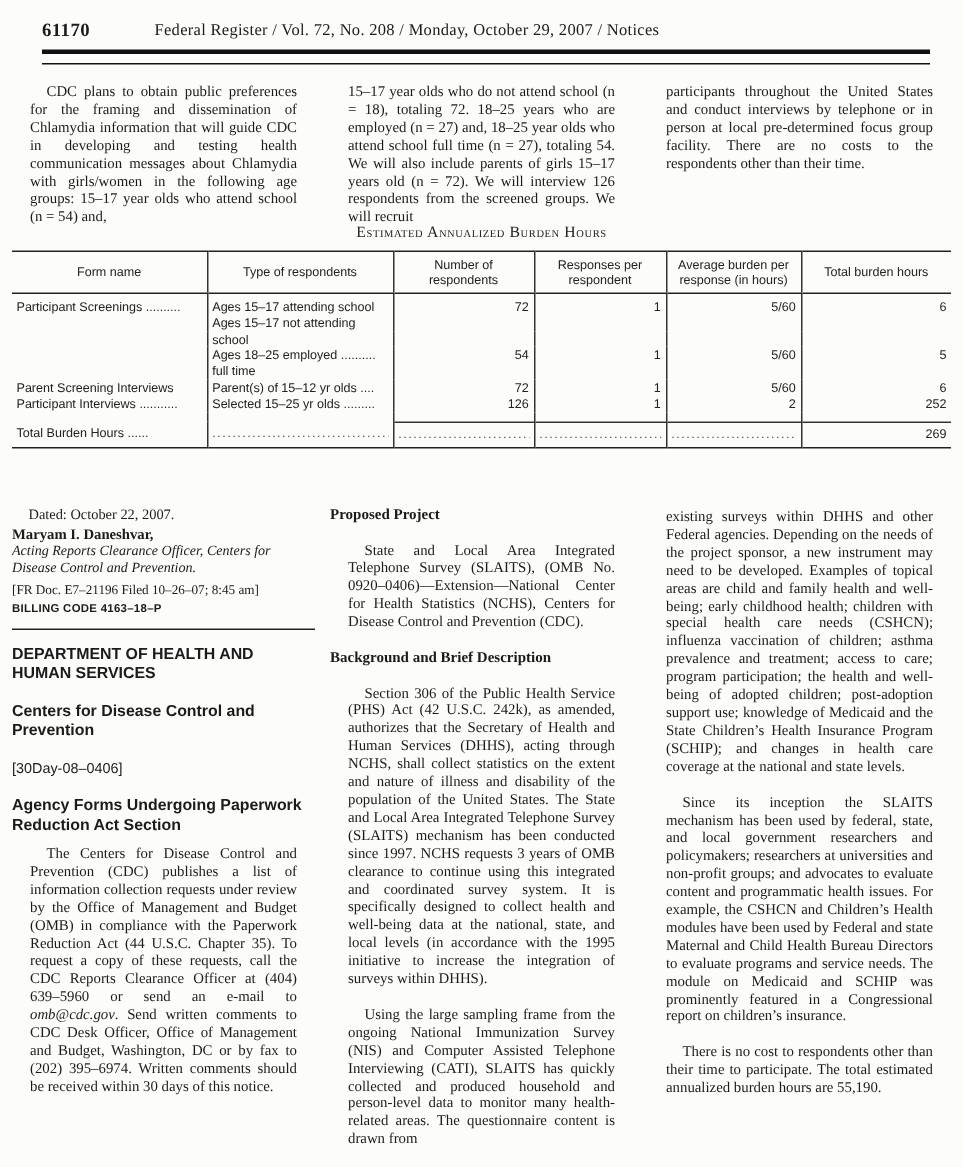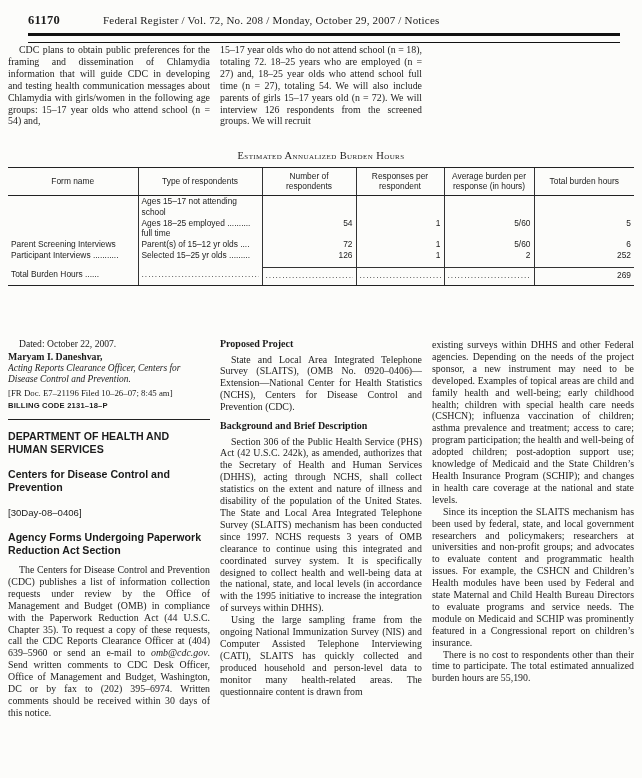--- a/index.html
+++ b/index.html
@@ -16,21 +16,21 @@
   .fr-header{position:absolute;top:10px;left:0;width:541px;height:22px;}
   .pg-num{position:absolute;left:28px;top:3px;font-weight:bold;font-size:12.5px;letter-spacing:.3px;}
   .fr-title{position:absolute;left:103px;top:4px;font-size:11px;letter-spacing:.2px;white-space:nowrap;}
   .rule-double{position:absolute;top:33px;left:28px;width:592px;height:6px;
     border-top:3.5px solid #111;border-bottom:1px solid #111;}
   
   .cols{position:absolute;left:8px;width:626px;display:flex;gap:10px;}
   .top-cols{top:44px;height:106px;overflow:hidden;}
   .bottom-cols{top:336px;height:436px;overflow:hidden;}
   .col{width:202px;flex:0 0 202px;overflow:hidden;}
-  p.body{font-size:9.9px;line-height:11.9px;text-align:justify;margin:0;}
+  p.body{font-size:9.9px;line-height:11.9px;text-align:justify;margin:12px;}
   p.body.indent{text-indent:11px;}
   .h-serif{font-size:10px;font-weight:bold;margin:7px 0 4px 0;line-height:11.5px;}
   .h-sans{font-family:"Liberation Sans",sans-serif;font-size:10.6px;font-weight:bold;line-height:12.5px;margin:10px 0 4px 0;}
   .sans-line{font-family:"Liberation Sans",sans-serif;font-size:9.6px;margin:10px 0 2px 0;}
   .dated{font-size:9.6px;margin:2px 0 1px 0;text-indent:11px;}
   .signer{font-size:9.8px;font-weight:bold;margin:2px 0 1px 0;}
   .signer-title{font-size:9.4px;font-style:italic;margin:0 0 2px 0;line-height:11px;}
   .frdoc{font-size:8.8px;margin:3px 0 1px 0;}
   .billing{font-family:"Liberation Sans",sans-serif;font-size:7.6px;font-weight:bold;letter-spacing:.2px;margin:3px 0 0 0;}
   .col-rule{border:none;border-top:1.3px solid #222;margin:9px 0 2px 0;width:100%;}
@@ -72,20 +72,23 @@
   </div>
   <div class="rule-double"></div>
 
   <div class="cols top-cols">
     <div class="col">
       <p class="body indent">CDC plans to obtain public preferences for the framing and dissemination of Chlamydia information that will guide CDC in developing and testing health communication messages about Chlamydia with girls/women in the following age groups: 15–17 year olds who attend school (n = 54) and,</p>
     </div>
     <div class="col">
       <p class="body">15–17 year olds who do not attend school (n = 18), totaling 72. 18–25 years who are employed (n = 27) and, 18–25 year olds who attend school full time (n = 27), totaling 54. We will also include parents of girls 15–17 years old (n = 72). We will interview 126 respondents from the screened groups. We will recruit</p>
     </div>
+    <div class="col">
+      <p class="body">participants throughout the United States and conduct interviews by telephone or in person at local pre-determined focus group facility. There are no costs to the respondents other than their time.</p>
+    </div>
   </div>
 
   <div class="table-title">Estimated Annualized Burden Hours</div>
 
   <table class="burden">
     <colgroup>
       <col style="width:130px">
         <col style="width:124px">
         <col style="width:94px">
       <col style="width:88px">
@@ -96,20 +99,28 @@
       <tr>
         <th>Form name</th>
         <th>Type of respondents</th>
         <th>Number of respondents</th>
         <th>Responses per respondent</th>
         <th>Average burden per response (in hours)</th>
         <th>Total burden hours</th>
       </tr>
     </thead>
     <tbody>
+      <tr class="first-line">
+        <td class="c-form">Participant Screenings ..........</td>
+        <td class="c-type">Ages 15–17 attending school</td>
+        <td class="num">72</td>
+        <td class="num">1</td>
+        <td class="num">5/60</td>
+        <td class="num">6</td>
+      </tr>
       <tr>
         <td class="c-form"></td>
         <td class="c-type">Ages 15–17 not attending</td>
         <td class="num"></td>
           <td class="num"></td>
         <td class="num"></td>
           <td class="num"></td>
       </tr>
       <tr>
         <td class="c-form"></td>
@@ -178,21 +189,21 @@
     </tbody>
   </table>
 
   <div class="cols bottom-cols">
 
     <div class="col">
       <p class="dated">Dated: October 22, 2007.</p>
       <p class="signer">Maryam I. Daneshvar,</p>
       <p class="signer-title">Acting Reports Clearance Officer, Centers for Disease Control and Prevention.</p>
       <p class="frdoc">[FR Doc. E7–21196 Filed 10–26–07; 8:45 am]</p>
-      <p class="billing">BILLING CODE 2131–18–P</p>
+      <p class="billing">BILLING CODE 4163–18–P</p>
       <hr class="col-rule">
       <p class="h-sans">DEPARTMENT OF HEALTH AND HUMAN SERVICES</p>
       <p class="h-sans" style="margin-top:13px;">Centers for Disease Control and Prevention</p>
       <p class="sans-line" style="margin-top:14px;">[30Day-08–0406]</p>
       <p class="h-sans" style="margin-top:13px;">Agency Forms Undergoing Paperwork Reduction Act Section</p>
       <p class="body indent" style="margin-top:8px;"><span>The Centers for Disease Control and Prevention (CDC) publishes a list of information collection requests under review by the Office of Management and Budget (OMB) in compliance with the Paperwork Reduction Act (44 U.S.C. Chapter 35). To request a copy of these requests, call the CDC Reports Clearance Officer at (404) 639–5960 or send an e-mail to </span><span class="em">omb@cdc.gov</span><span>. Send written comments to CDC Desk Officer, Office of Management and Budget, Washington, DC or by fax to (202) 395–6974. Written comments should be received within 30 days of this notice.</span></p>
     </div>
 
     <div class="col">
       <p class="h-serif" style="margin-top:2px;">Proposed Project</p>

